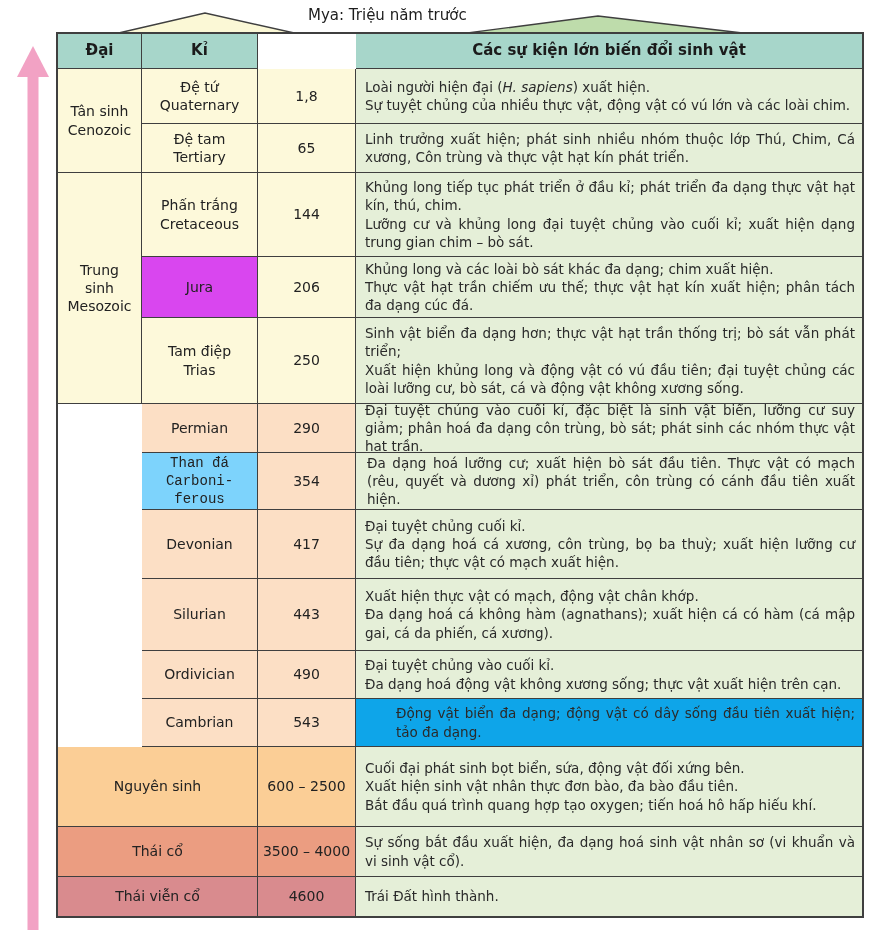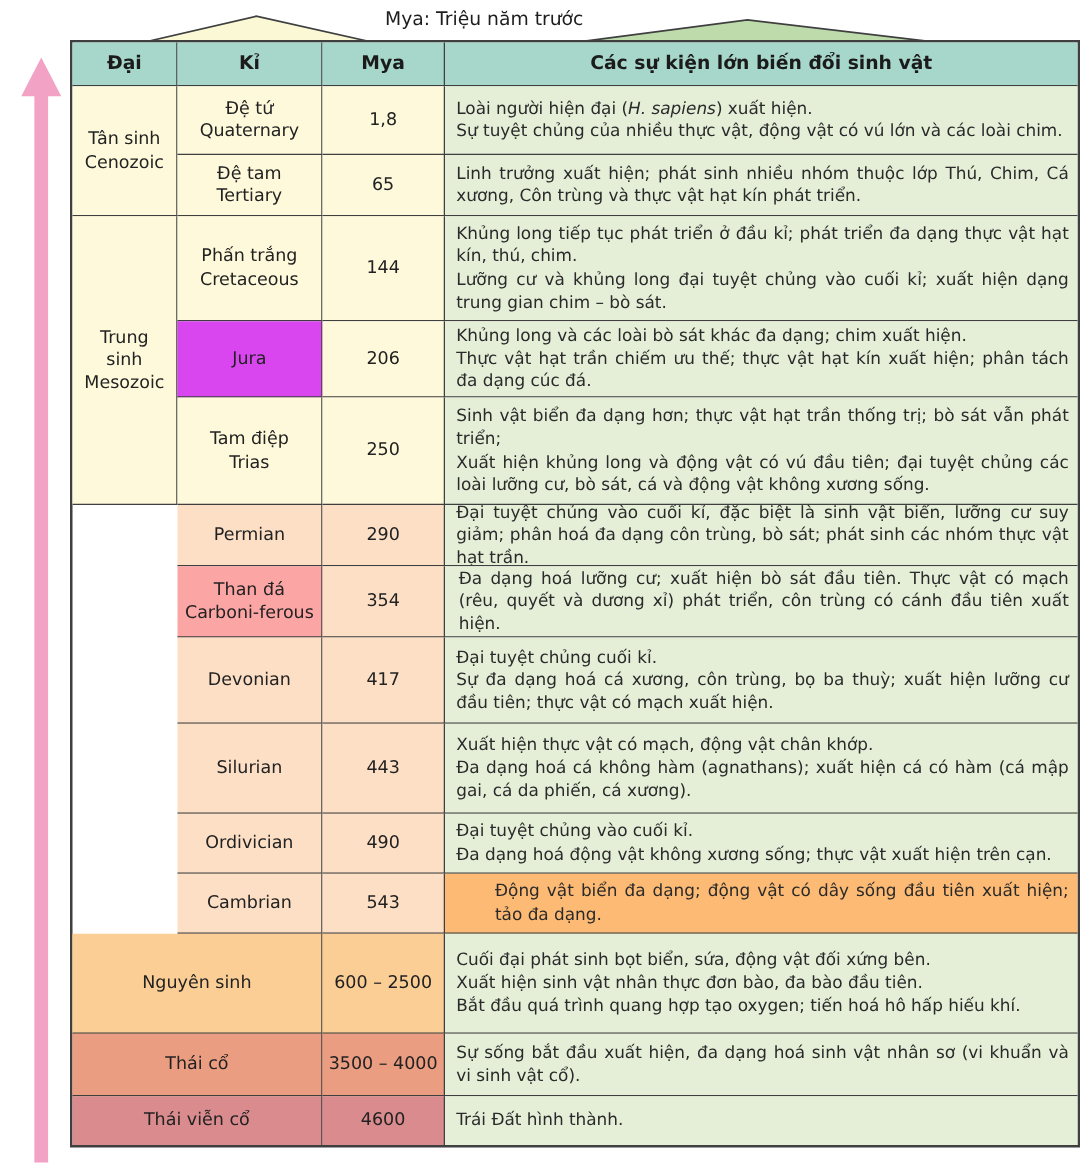--- a/index.html
+++ b/index.html
@@ -41,21 +41,20 @@
     <polygon points="58,47 205,13 357,47" stroke="#3f3f3f" stroke-width="1.4" fill="#fbf8d6"></polygon>
     <polygon points="359,47 598,16 862,47" stroke="#3f3f3f" stroke-width="1.4" fill="#bedcab"></polygon>
   </svg>
 
   <div class="caption">Mya: Triệu năm trước</div>
 
   <div class="tbl">
 
     <div class="c hd" style="grid-area: 1 / 1; background: rgb(167, 214, 202);">Đại</div>
     <div class="c hd" style="grid-area: 1 / 2; background: rgb(167, 214, 202);">Kỉ</div>
-    <div class="c hd" style="grid-area: 1 / 3; background: rgb(167, 214, 202);">Mya</div>
     <div class="c hd noR" style="grid-area: 1 / 4; background: rgb(167, 214, 202);">Các sự kiện lớn biến đổi sinh vật</div>
 
     <div class="c" style="grid-area: 2 / 1 / span 2 / 2; background: rgb(253, 249, 218);">Tân sinh
 Cenozoic</div>
     <div class="c" style="grid-area: 4 / 1 / span 3 / 2; background: rgb(253, 249, 218);">Trung
 sinh
 Mesozoic</div>
 
     <div class="c" style="grid-area: 2 / 2; background: rgb(253, 249, 218);">Đệ tứ
 Quaternary</div>
@@ -84,21 +83,21 @@
     <div class="c" style="grid-area: 6 / 2; background: rgb(253, 249, 218);">Tam điệp
 Trias</div>
     <div class="c" style="grid-area: 6 / 3; background: rgb(253, 249, 218);">250</div>
     <div class="c ev noR" style="grid-area: 6 / 4; background: rgb(229, 239, 216);"><div class="evt">Sinh vật biển đa dạng hơn; thực vật hạt trần thống trị; bò sát vẫn phát triển;
 Xuất hiện khủng long và động vật có vú đầu tiên; đại tuyệt chủng các loài lưỡng cư, bò sát, cá và động vật không xương sống.</div></div>
 
     <div class="c" style="grid-area: 7 / 2; background: rgb(252, 223, 197);">Permian</div>
     <div class="c" style="grid-area: 7 / 3; background: rgb(252, 223, 197);">290</div>
     <div class="c ev noR" style="grid-area: 7 / 4; background: rgb(229, 239, 216);"><div class="evt">Đại tuyệt chủng vào cuối kỉ, đặc biệt là sinh vật biển, lưỡng cư suy giảm; phân hoá đa dạng côn trùng, bò sát; phát sinh các nhóm thực vật hạt trần.</div></div>
 
-    <div class="c" style="grid-area: 8 / 2; background: #fca5a5;">Than đá
+    <div class="c" style="grid-area: 8 / 2; background: #7dd3fc; font-family: Liberation Mono, monospace;">Than đá
 Carboni-ferous</div>
     <div class="c" style="grid-area: 8 / 3; background: rgb(252, 223, 197);">354</div>
     <div class="c ev noR" style="grid-area: 8 / 4; background: rgb(229, 239, 216); padding-left: 11px;"><div class="evt">Đa dạng hoá lưỡng cư; xuất hiện bò sát đầu tiên. Thực vật có mạch (rêu, quyết và dương xỉ) phát triển, côn trùng có cánh đầu tiên xuất hiện.</div></div>
 
     <div class="c" style="grid-area: 9 / 2; background: rgb(252, 223, 197);">Devonian</div>
     <div class="c" style="grid-area: 9 / 3; background: rgb(252, 223, 197);">417</div>
     <div class="c ev noR" style="grid-area: 9 / 4; background: rgb(229, 239, 216);"><div class="evt">Đại tuyệt chủng cuối kỉ.
 Sự đa dạng hoá cá xương, côn trùng, bọ ba thuỳ; xuất hiện lưỡng cư đầu tiên; thực vật có mạch xuất hiện.</div></div>
 
     <div class="c" style="grid-area: 10 / 2; background: rgb(252, 223, 197);">Silurian</div>
@@ -106,21 +105,21 @@
     <div class="c ev noR" style="grid-area: 10 / 4; background: rgb(229, 239, 216);"><div class="evt">Xuất hiện thực vật có mạch, động vật chân khớp.
 Đa dạng hoá cá không hàm (agnathans); xuất hiện cá có hàm (cá mập gai, cá da phiến, cá xương).</div></div>
 
     <div class="c" style="grid-area: 11 / 2; background: rgb(252, 223, 197);">Ordivician</div>
     <div class="c" style="grid-area: 11 / 3; background: rgb(252, 223, 197);">490</div>
     <div class="c ev noR" style="grid-area: 11 / 4; background: rgb(229, 239, 216);"><div class="evt">Đại tuyệt chủng vào cuối kỉ.
 Đa dạng hoá động vật không xương sống; thực vật xuất hiện trên cạn.</div></div>
 
     <div class="c" style="grid-area: 12 / 2; background: rgb(252, 223, 197);">Cambrian</div>
     <div class="c" style="grid-area: 12 / 3; background: rgb(252, 223, 197);">543</div>
-    <div class="c ev noR" style="grid-area: 12 / 4; background: #fdba74; padding-left: 40px;"><div class="evt">Động vật biển đa dạng; động vật có dây sống đầu tiên xuất hiện; tảo đa dạng.</div></div>
+    <div class="c ev noR" style="grid-area: 12 / 4; background: #0ea5e9; padding-left: 40px;"><div class="evt">Động vật biển đa dạng; động vật có dây sống đầu tiên xuất hiện; tảo đa dạng.</div></div>
 
     <div class="c" style="grid-area: 13 / 1 / span 1 / span 2; background: rgb(251, 206, 150);">Nguyên sinh</div>
     <div class="c" style="grid-area: 13 / 3; background: rgb(251, 206, 150);">600 – 2500</div>
     <div class="c ev noR" style="grid-area: 13 / 4; background: rgb(229, 239, 216);"><div class="evt">Cuối đại phát sinh bọt biển, sứa, động vật đối xứng bên.
 Xuất hiện sinh vật nhân thực đơn bào, đa bào đầu tiên.
 Bắt đầu quá trình quang hợp tạo oxygen; tiến hoá hô hấp hiếu khí.</div></div>
 
     <div class="c" style="grid-area: 14 / 1 / span 1 / span 2; background: rgb(235, 157, 129);">Thái cổ</div>
     <div class="c" style="grid-area: 14 / 3; background: rgb(235, 157, 129);">3500 – 4000</div>
     <div class="c ev noR" style="grid-area: 14 / 4; background: rgb(229, 239, 216);"><div class="evt">Sự sống bắt đầu xuất hiện, đa dạng hoá sinh vật nhân sơ (vi khuẩn và vi sinh vật cổ).</div></div>

